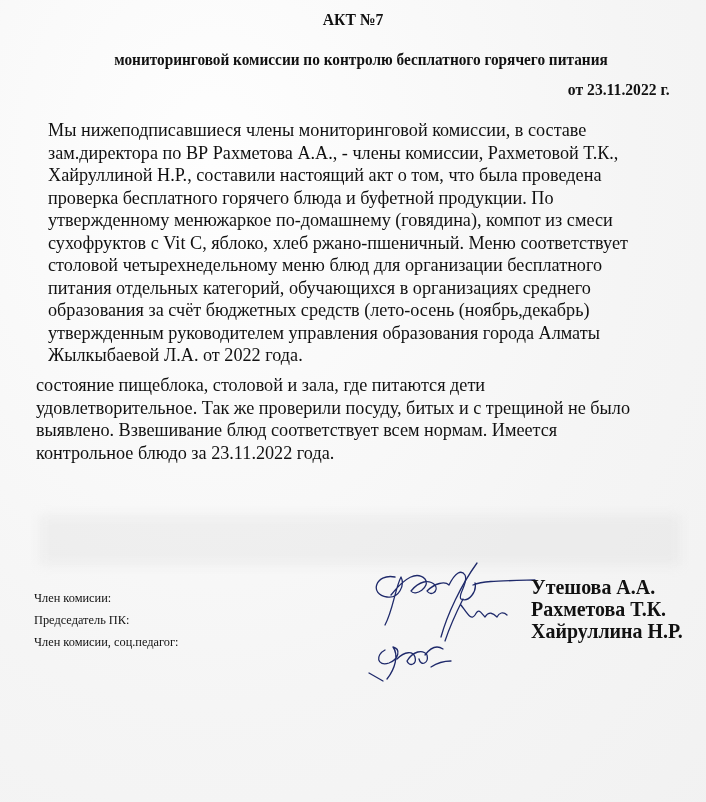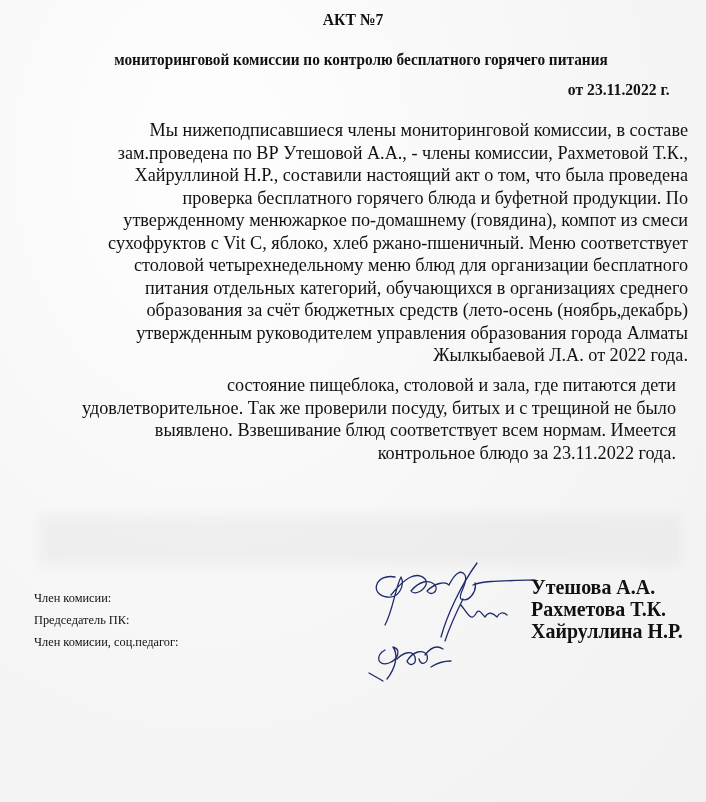--- a/index.html
+++ b/index.html
@@ -66,21 +66,20 @@
       position: absolute;
       left: 48px;
       width: 640px;
       font-size: 18.2px;
       line-height: 22.5px;
       margin: 0;
     }
     .para .line {
       display: block;
       white-space: nowrap;
-      text-align: right;
     }
     .para1 { top: 119px; }
     .para2 { top: 374px; left: 36px; }
     .sig-labels {
       position: absolute;
       left: 34px;
       top: 587px;
       font-weight: normal;
       font-size: 13px;
       line-height: 22px;
@@ -108,21 +107,21 @@
 
 <div class="page">
   <div class="smudge"></div>
 
   <div class="title">АКТ №7</div>
   <div class="subtitle">мониторинговой комиссии по контролю бесплатного горячего питания</div>
   <div class="date">от 23.11.2022 г.</div>
 
   <p class="para para1">
     <span class="line">Мы нижеподписавшиеся члены мониторинговой комиссии, в составе</span>
-    <span class="line">зам.проведена по ВР Утешовой А.А., - члены комиссии, Рахметовой Т.К.,</span>
+    <span class="line">зам.директора по ВР Рахметова А.А., - члены комиссии, Рахметовой Т.К.,</span>
     <span class="line">Хайруллиной Н.Р., составили настоящий акт о том, что была проведена</span>
     <span class="line">проверка бесплатного горячего блюда и буфетной продукции. По</span>
     <span class="line">утвержденному менюжаркое по-домашнему (говядина), компот из смеси</span>
     <span class="line">сухофруктов с Vit C, яблоко, хлеб ржано-пшеничный. Меню соответствует</span>
     <span class="line">столовой четырехнедельному меню блюд для организации бесплатного</span>
     <span class="line">питания отдельных категорий, обучающихся в организациях среднего</span>
     <span class="line">образования за счёт бюджетных средств (лето-осень (ноябрь,декабрь)</span>
     <span class="line">утвержденным руководителем управления образования города Алматы</span>
     <span class="line">Жылкыбаевой Л.А. от 2022 года.</span>
   </p>

